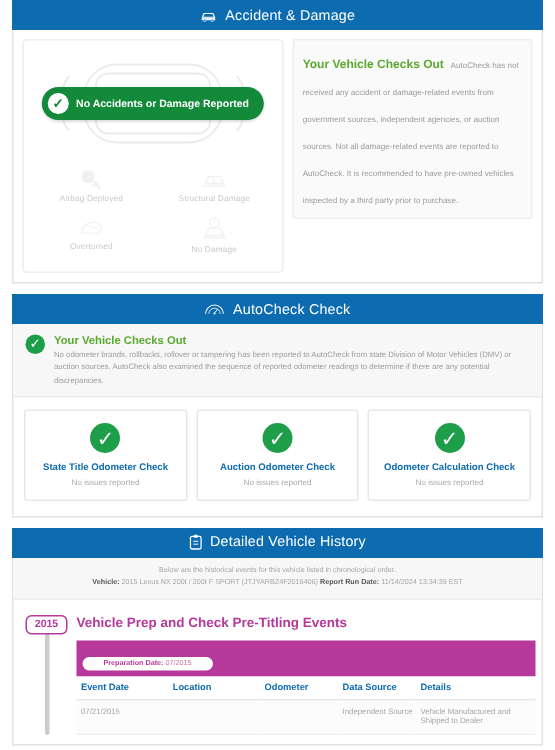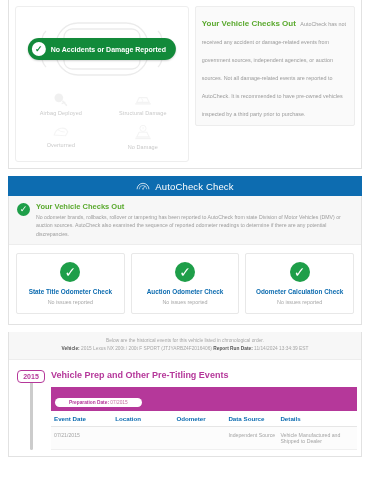--- a/index.html
+++ b/index.html
@@ -233,20 +233,31 @@
   .c-date { width: 20%; }
   .c-loc  { width: 20%; }
   .c-odo  { width: 17%; }
   .c-src  { width: 17%; }
   .c-det  { width: 26%; }
 </style>
 </head>
 <body>
 
 <div class="panel">
+  <div class="panel-header">
+    <span>
+      <svg width="12" height="10" viewBox="0 0 24 20">
+        <path d="M3 14h18v3H3z" fill="#fff" opacity=".9"></path>
+        <path d="M4 13l2-5h12l2 5z" fill="none" stroke="#fff" stroke-width="1.6"></path>
+        <circle cx="7" cy="17" r="1.6" fill="#0d6cb0" stroke="#fff" stroke-width="1"></circle>
+        <circle cx="17" cy="17" r="1.6" fill="#0d6cb0" stroke="#fff" stroke-width="1"></circle>
+      </svg>
+    </span>
+    <span>Accident &amp; Damage</span>
+  </div>
   <div class="panel-body ad-body">
 
     <div class="ad-left">
       <div class="car-wrap">
         <svg class="car-outline" width="140" height="68" viewBox="0 0 140 68">
           <g fill="none" stroke="#dcdcdc" stroke-width="1.3">
             <rect x="24" y="8" width="92" height="52" rx="22"></rect>
             <path d="M40 14 h60 a8 8 0 0 1 8 8 v3 H32 v-3 a8 8 0 0 1 8-8z"></path>
             <path d="M40 54 h60 a8 8 0 0 0 8-8 v-3 H32 v3 a8 8 0 0 0 8 8z"></path>
             <path d="M14 16 q-4 4 -4 10 M14 52 q-4 -4 -4 -10"></path>
@@ -339,39 +350,49 @@
       <div class="odo-card">
         <div class="odo-check">✓</div>
         <div class="odo-card-title">Odometer Calculation Check</div>
         <div class="odo-card-sub">No issues reported</div>
       </div>
     </div>
   </div>
 </div>
 
 <div class="panel">
+  <div class="panel-header">
+    <span>
+      <svg width="9" height="11" viewBox="0 0 14 17">
+        <rect x="1.5" y="2.5" width="11" height="13" rx="1.5" fill="none" stroke="#fff" stroke-width="1.3"></rect>
+        <rect x="5" y="0.8" width="4" height="3" rx="1" fill="#fff"></rect>
+        <path d="M4.5 7.5h5M4.5 10.5h5" stroke="#fff" stroke-width="1"></path>
+      </svg>
+    </span>
+    <span>Detailed Vehicle History</span>
+  </div>
   <div class="panel-body">
 
     <div class="dvh-note">
       <div class="dvh-note-line">Below are the historical events for this vehicle listed in chronological order.</div>
       <div class="dvh-note-line">
         <b>Vehicle:</b>
         <span>2015 Lexus NX 200t / 200t F SPORT (JTJYARBZ4F2016406)</span>
         <b>Report Run Date:</b>
         <span>11/14/2024 13:34:39 EST</span>
       </div>
     </div>
 
     <div class="history">
       <div class="year-col">
         <div class="year-badge">2015</div>
         <div class="timeline"></div>
       </div>
       <div class="history-main">
-        <div class="history-title">Vehicle Prep and Other Pre-Titling Events</div>
+        <div class="history-title">Vehicle Prep and Check Pre-Titling Events</div>
 
         <div class="prep-bar">
           <span class="prep-pill">
             <span>Preparation Date:</span>
             <span class="pv">07/2015</span>
           </span>
         </div>
 
         <table class="evt">
           <thead>

